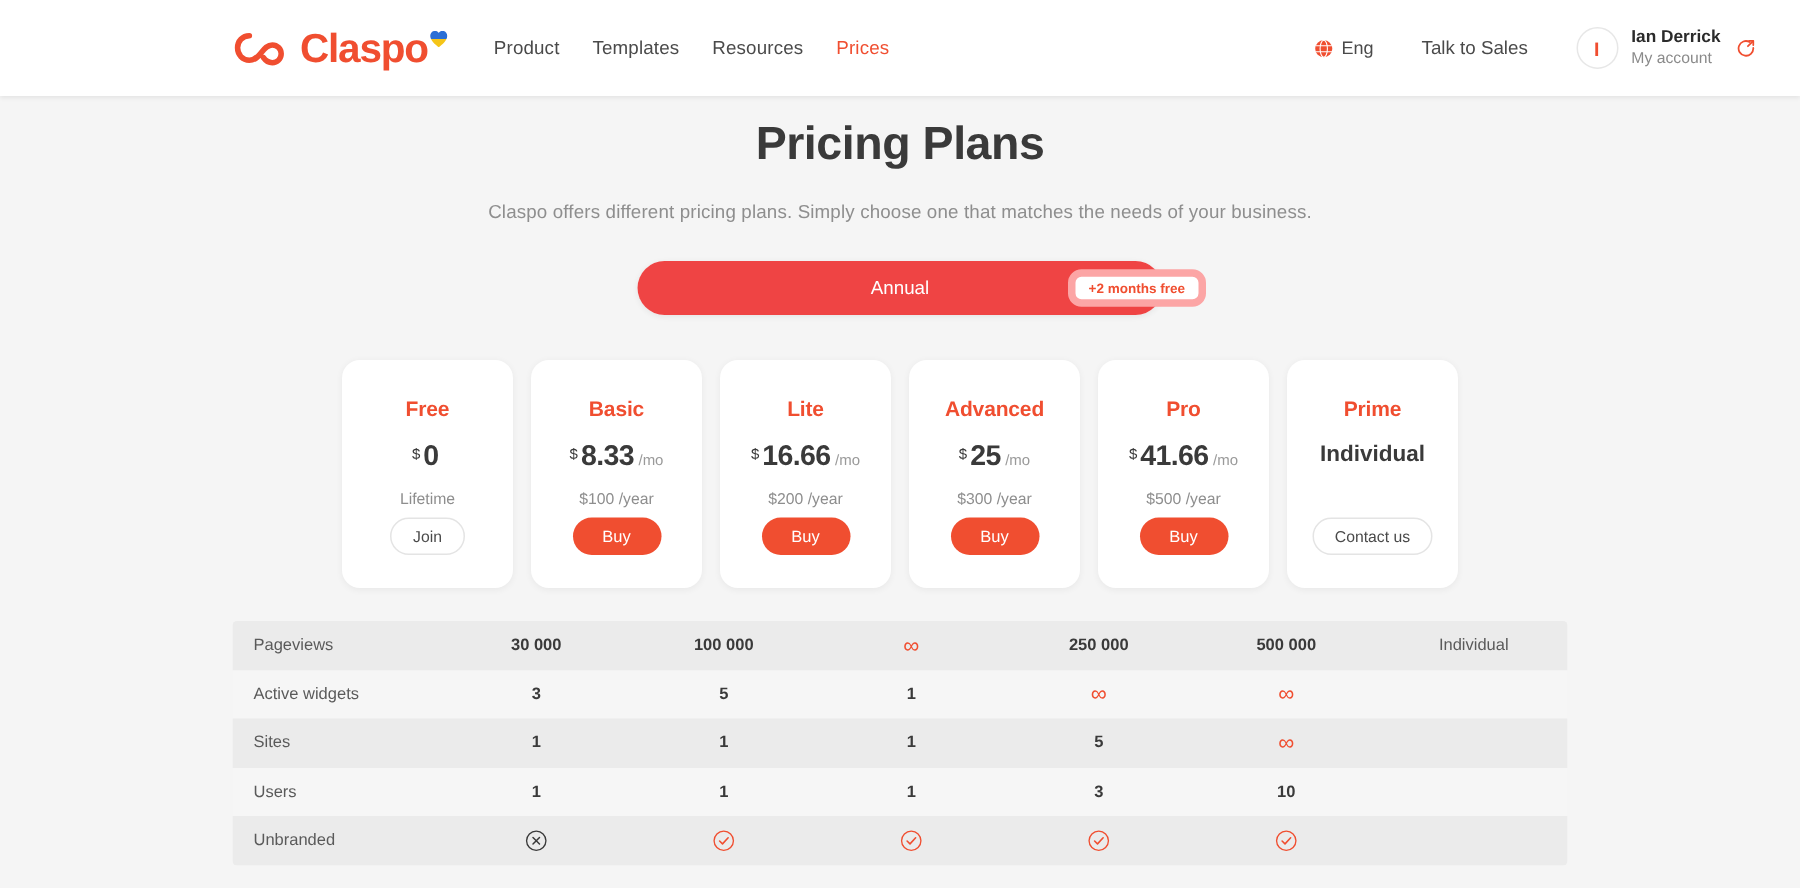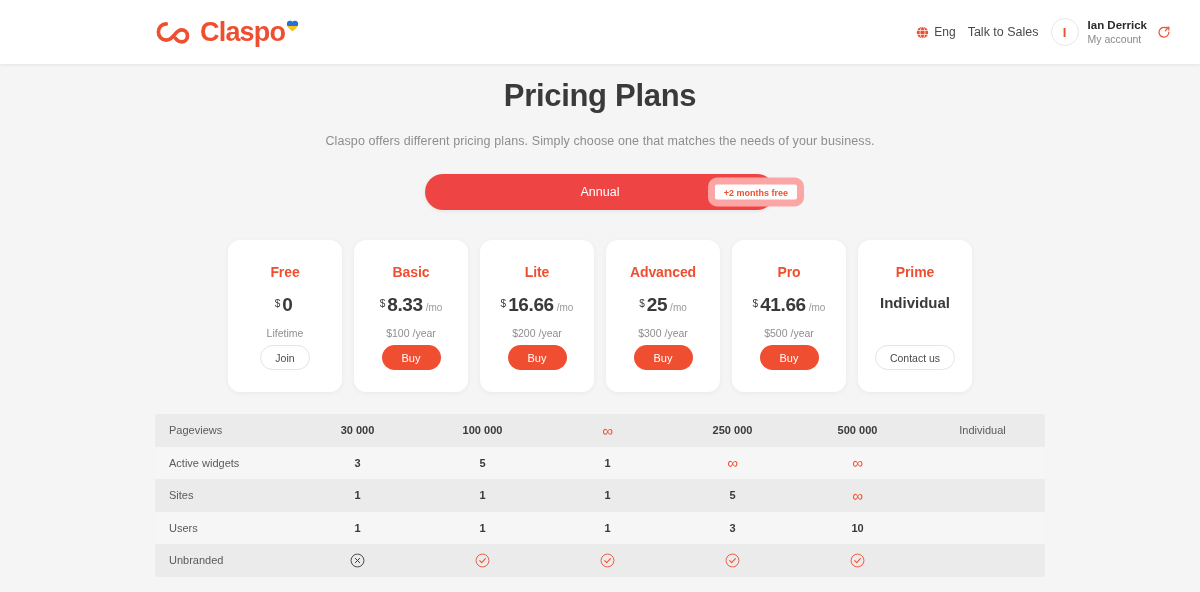--- a/index.html
+++ b/index.html
@@ -33,21 +33,21 @@
 
   .nav { display: flex; align-items: center; gap: 22px; margin-left: 30px; }
   .nav a {
     font-size: 12.5px; color: #4a4a4a; text-decoration: none;
     letter-spacing: 0.1px;
   }
   .nav a.active { color: #F04E30; }
 
   .header-right {
     margin-left: auto; margin-right: 28px;
-    display: flex; align-items: center; gap: 12px;
+    display: flex; align-items: center; gap: 32px;
   }
   .lang { display: flex; align-items: center; gap: 5px; }
   .globe-icon { width: 13px; height: 13px; display: block; }
   .lang-label { font-size: 12px; color: #4a4a4a; }
   .talk-sales { font-size: 12.5px; color: #4a4a4a; text-decoration: none; }
 
   .account { display: flex; align-items: center; gap: 9px; }
   .avatar {
     width: 28px; height: 28px; border-radius: 50%;
     background: #fff; border: 1px solid #e7e7e7;
@@ -80,21 +80,21 @@
   .toggle-opt {
     flex: 1; height: 36px; border-radius: 18px;
     display: flex; align-items: center; justify-content: center;
     font-size: 12.5px; color: #4a4a4a; cursor: pointer; border: none;
     background: transparent; font-family: inherit;
   }
   .toggle-opt.active { background: #ef4444; color: #ffffff; }
   .badge {
     position: absolute; right: -29px; top: 50%;
     transform: translateY(-50%);
-    background: #ffffff; border: 7px solid #fca5a5;
+    background: #ffffff; border: 5px solid #fca5a5;
     color: #F04E30; font-size: 9px; font-weight: bold;
     border-radius: 9px; padding: 2.5px 9px; white-space: nowrap;
   }
 
   
   .cards {
     display: flex; justify-content: center; gap: 12px;
     margin-top: 30px;
   }
   .card {
@@ -177,20 +177,26 @@
           </clipPath>
         </defs>
         <g clip-path="url(#hclip)">
           <rect x="0" y="0" width="24" height="11" fill="#2B6FD6"></rect>
           <rect x="0" y="11" width="24" height="11" fill="#F5C518"></rect>
         </g>
       </svg>
     </div>
   </div>
 
+  <nav class="nav">
+    <a href="#">Product</a>
+    <a href="#">Templates</a>
+    <a href="#">Resources</a>
+    <a href="#" class="active">Prices</a>
+  </nav>
 
   <div class="header-right">
     <div class="lang">
       <svg class="globe-icon" viewBox="0 0 16 16">
         <circle cx="8" cy="8" r="7" fill="#F04E30"></circle>
         <g stroke="#fff" stroke-width="0.9" fill="none">
           <ellipse cx="8" cy="8" rx="3" ry="7"></ellipse>
           <line x1="1" y1="5.5" x2="15" y2="5.5"></line>
           <line x1="1" y1="10.5" x2="15" y2="10.5"></line>
         </g>

